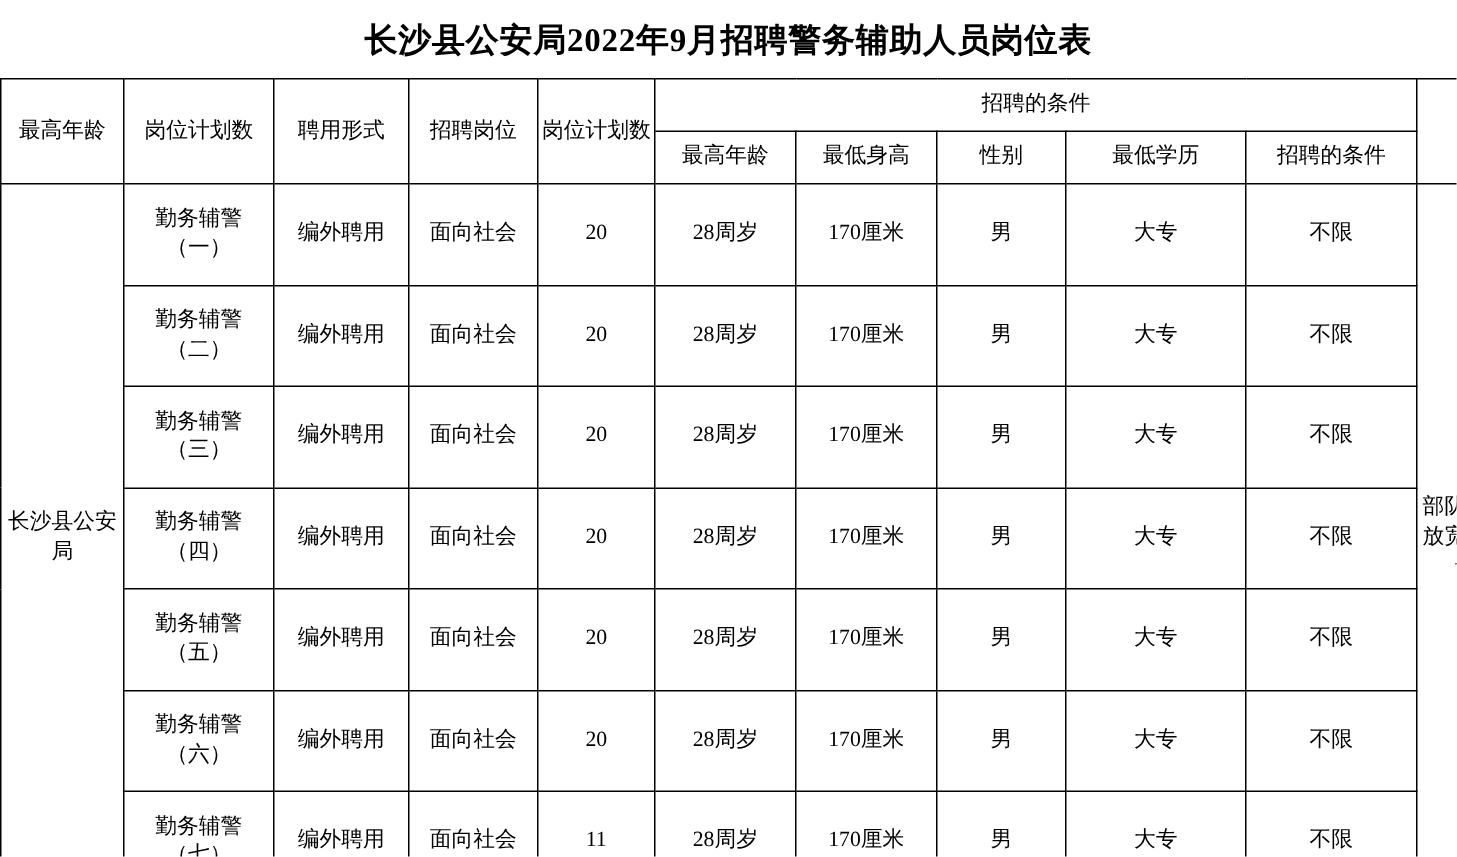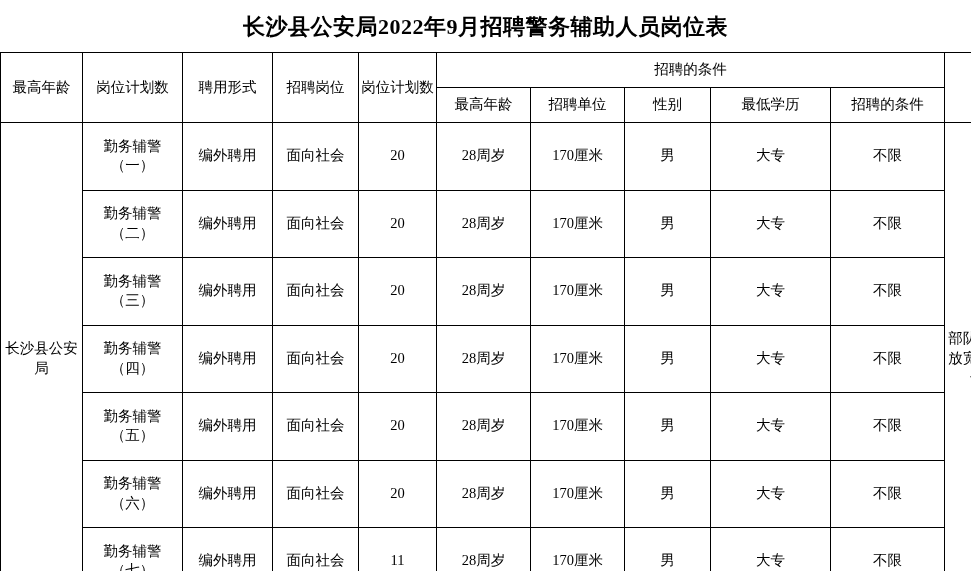--- a/index.html
+++ b/index.html
@@ -104,21 +104,21 @@
         <th rowspan="2">最高年龄</th>
         <th rowspan="2">岗位计划数</th>
         <th rowspan="2">聘用形式</th>
         <th rowspan="2">招聘岗位</th>
         <th rowspan="2">岗位计划数</th>
         <th colspan="5">招聘的条件</th>
         <th rowspan="2">备注</th>
       </tr>
       <tr class="hdr-group">
         <th>最高年龄</th>
-        <th>招聘单位</th>
+        <th>最低身高</th>
         <th>性别</th>
         <th>最低学历</th>
         <th>招聘的条件</th>
       </tr>
     </thead>
     <tbody>
       <tr class="body-row">
         <td class="unit-cell" rowspan="7">长沙县公安局</td>
         <td class="post-cell">
           <span class="l1">勤务辅警</span>

